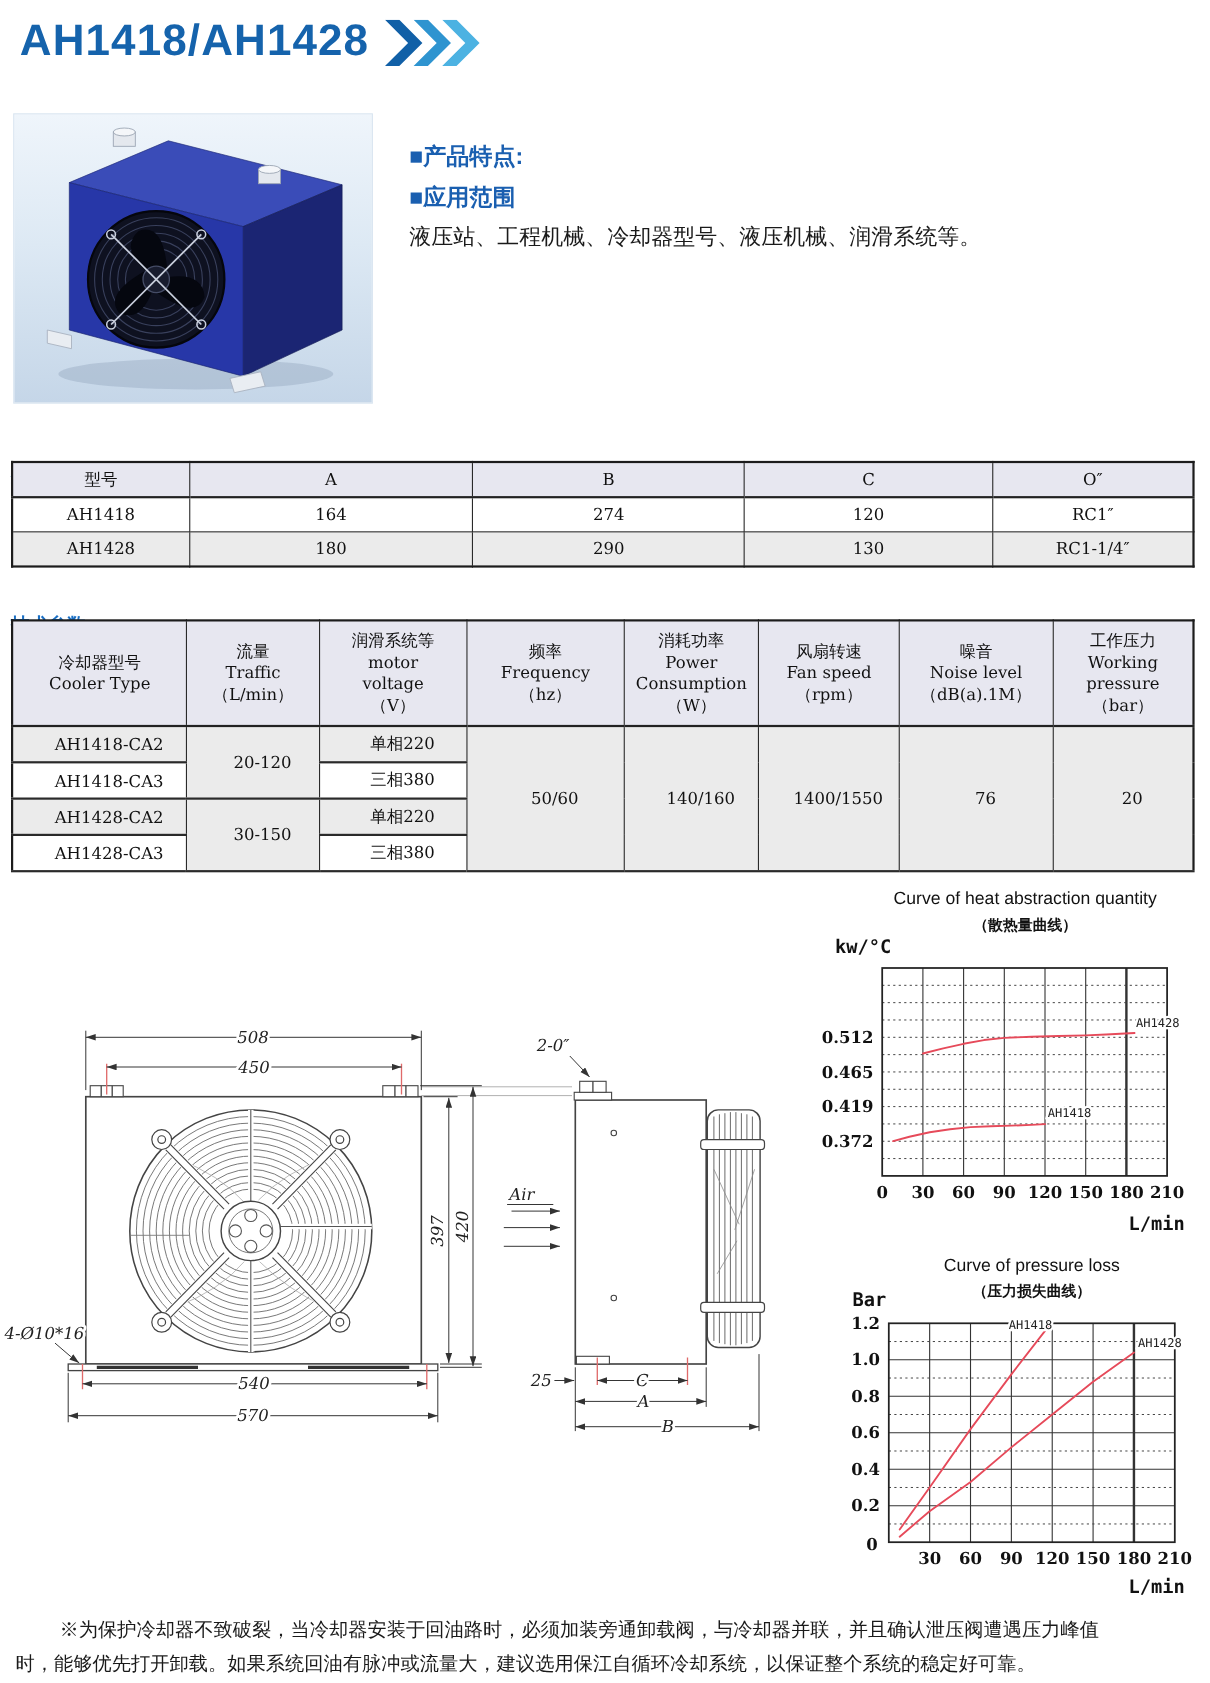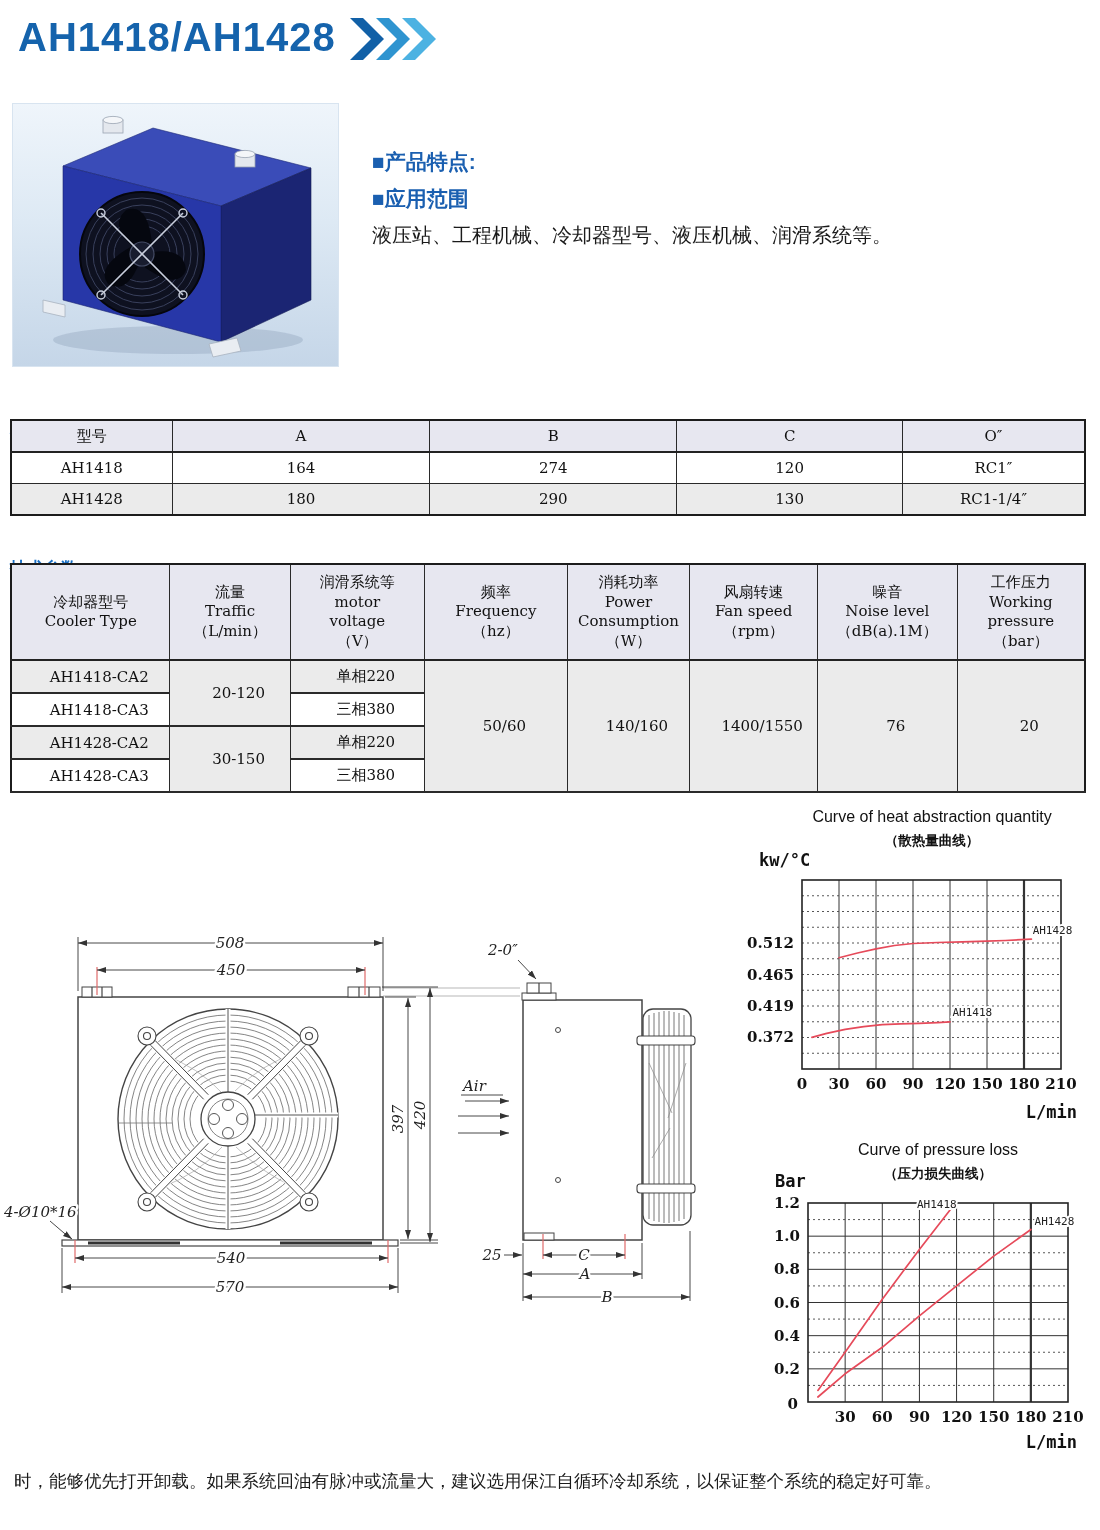--- a/index.html
+++ b/index.html
@@ -7,21 +7,21 @@
 
   
   .page-title{position:absolute;left:18px;top:14px;font-size:40px;font-weight:bold;color:#1563ac;letter-spacing:1px;display:flex;align-items:center;gap:14px;justify-content:flex-end;}
   .chevrons{display:inline-block;margin-top:4px;}
 
   
   .photo-box{position:absolute;left:12px;top:103px;width:325px;height:262px;
     background:linear-gradient(180deg,#eff5fb 0%,#dde9f4 45%,#c5d6e8 100%);border:1px solid #d8e4f0;}
 
   
-  .features{position:absolute;left:372px;top:148px;width:640px;}
+  .features{position:absolute;left:372px;top:128px;width:640px;}
   .feat-head{font-size:21px;font-weight:bold;color:#1a5fb0;margin:0 0 9px 0;}
   .feat-text{font-size:20px;color:#1a1a1a;margin:0 0 13px 0;font-family:"Liberation Serif",serif;}
 
   
   .sec-head{position:absolute;left:10px;font-size:17px;font-weight:bold;color:#1a6fc4;}
 
   
   table{border-collapse:collapse;table-layout:fixed;position:absolute;left:10px;width:1076px;
     font-family:"DejaVu Serif","Liberation Serif",serif;font-size:15px;color:#111;}
   #dim-table{top:419px;}
@@ -474,14 +474,15 @@
     <text x="248.71428571428572" y="282" class="tick" text-anchor="middle">150</text>
     <text x="285.85714285714283" y="282" class="tick" text-anchor="middle">180</text>
     <text x="323" y="282" class="tick" text-anchor="middle">210</text>
     <text x="193" y="15" class="ctitle">Curve of pressure loss</text>
     <text x="193" y="38" class="csub">（压力损失曲线）</text>
     <text x="30" y="47" class="cunit">Bar</text>
     <text x="332" y="308" class="cunit" text-anchor="end">L/min</text>
   </svg>
 
 <div class="footnote">
+  <div class="l1">※为保护冷却器不致破裂，当冷却器安装于回油路时，必须加装旁通卸载阀，与冷却器并联，并且确认泄压阀遭遇压力峰值</div>
   <div class="l2">时，能够优先打开卸载。如果系统回油有脉冲或流量大，建议选用保江自循环冷却系统，以保证整个系统的稳定好可靠。</div>
 </div>
 
 </body></html>

